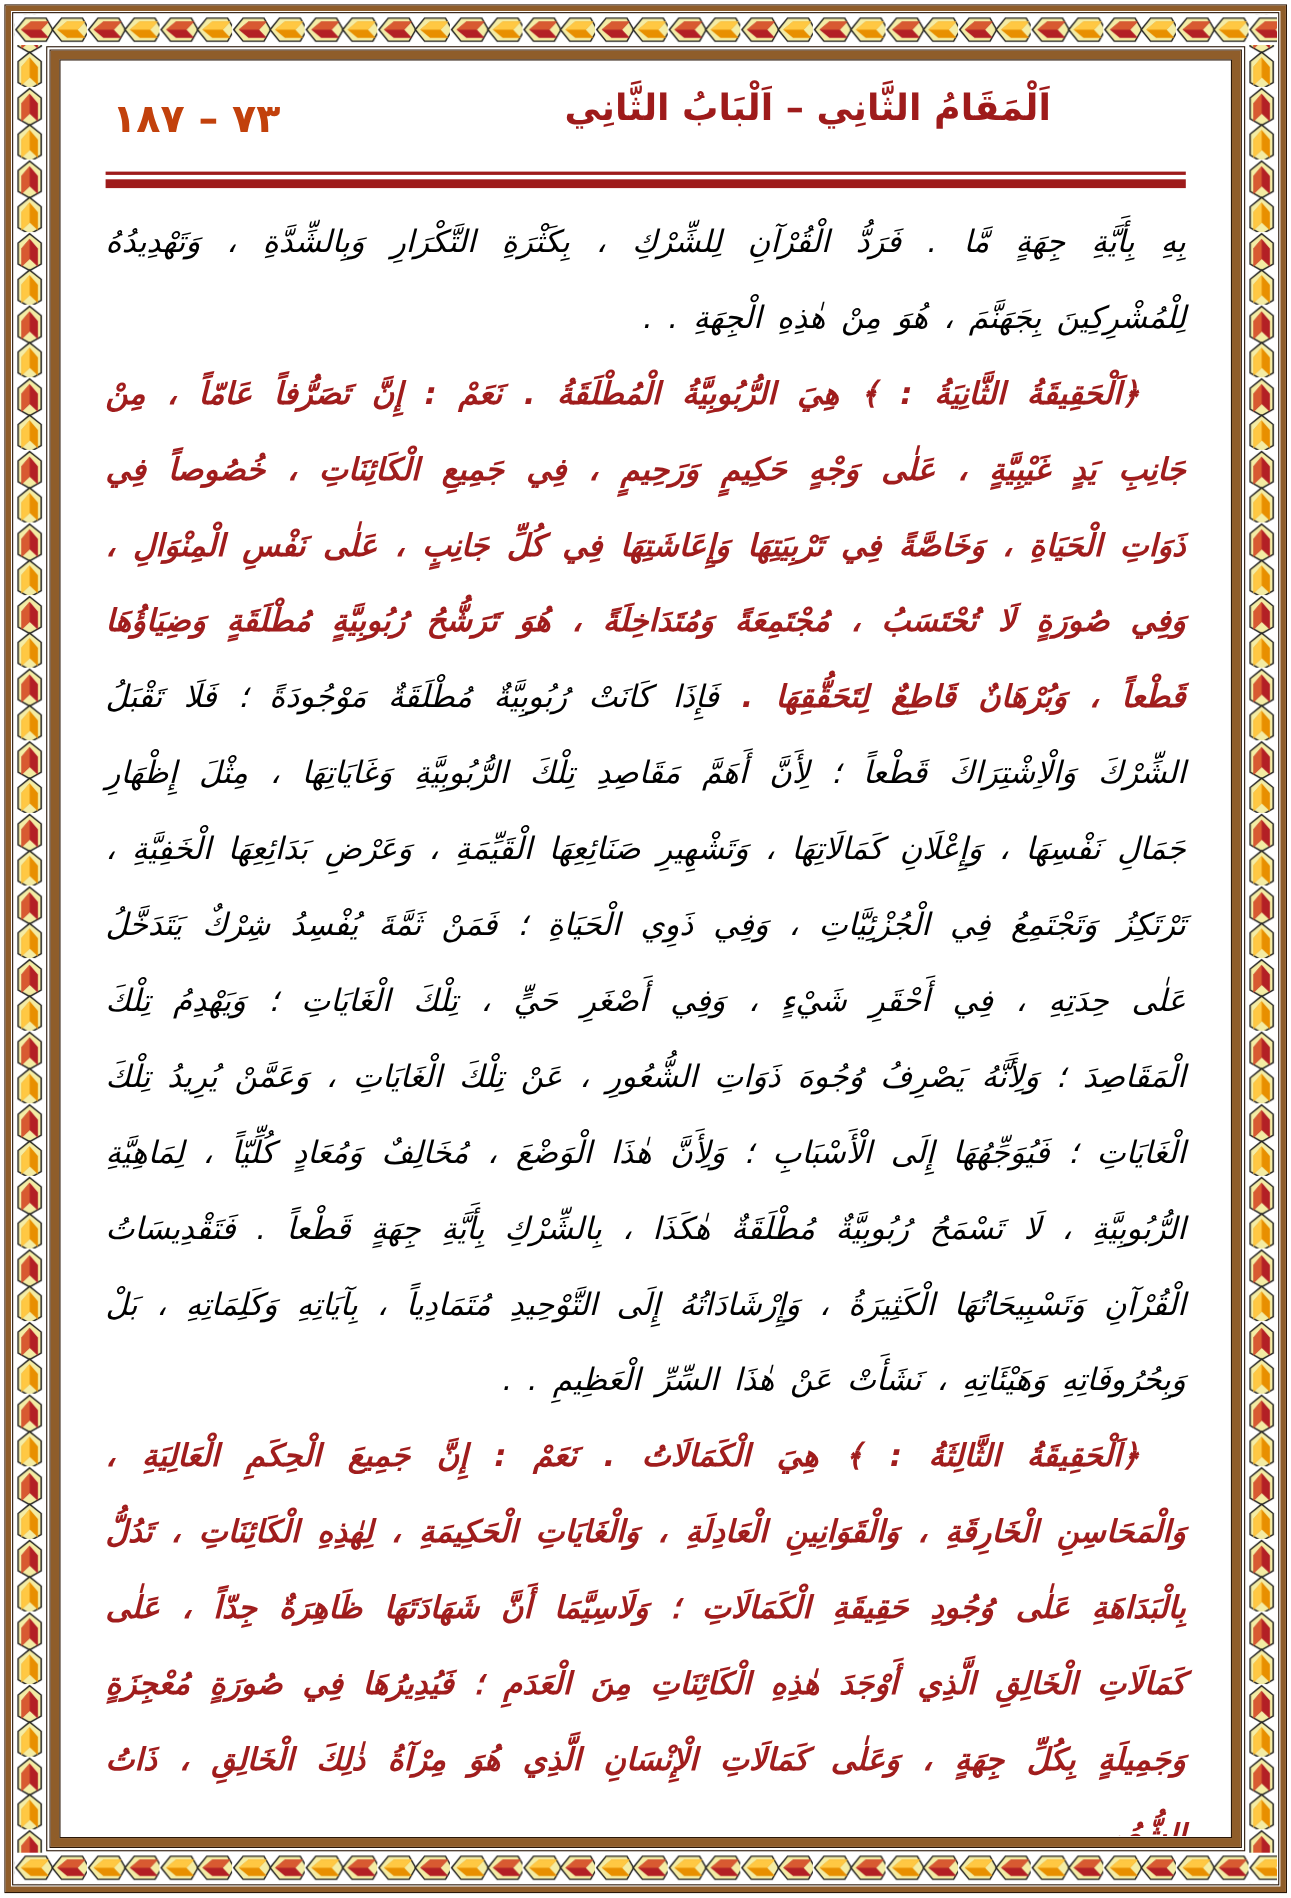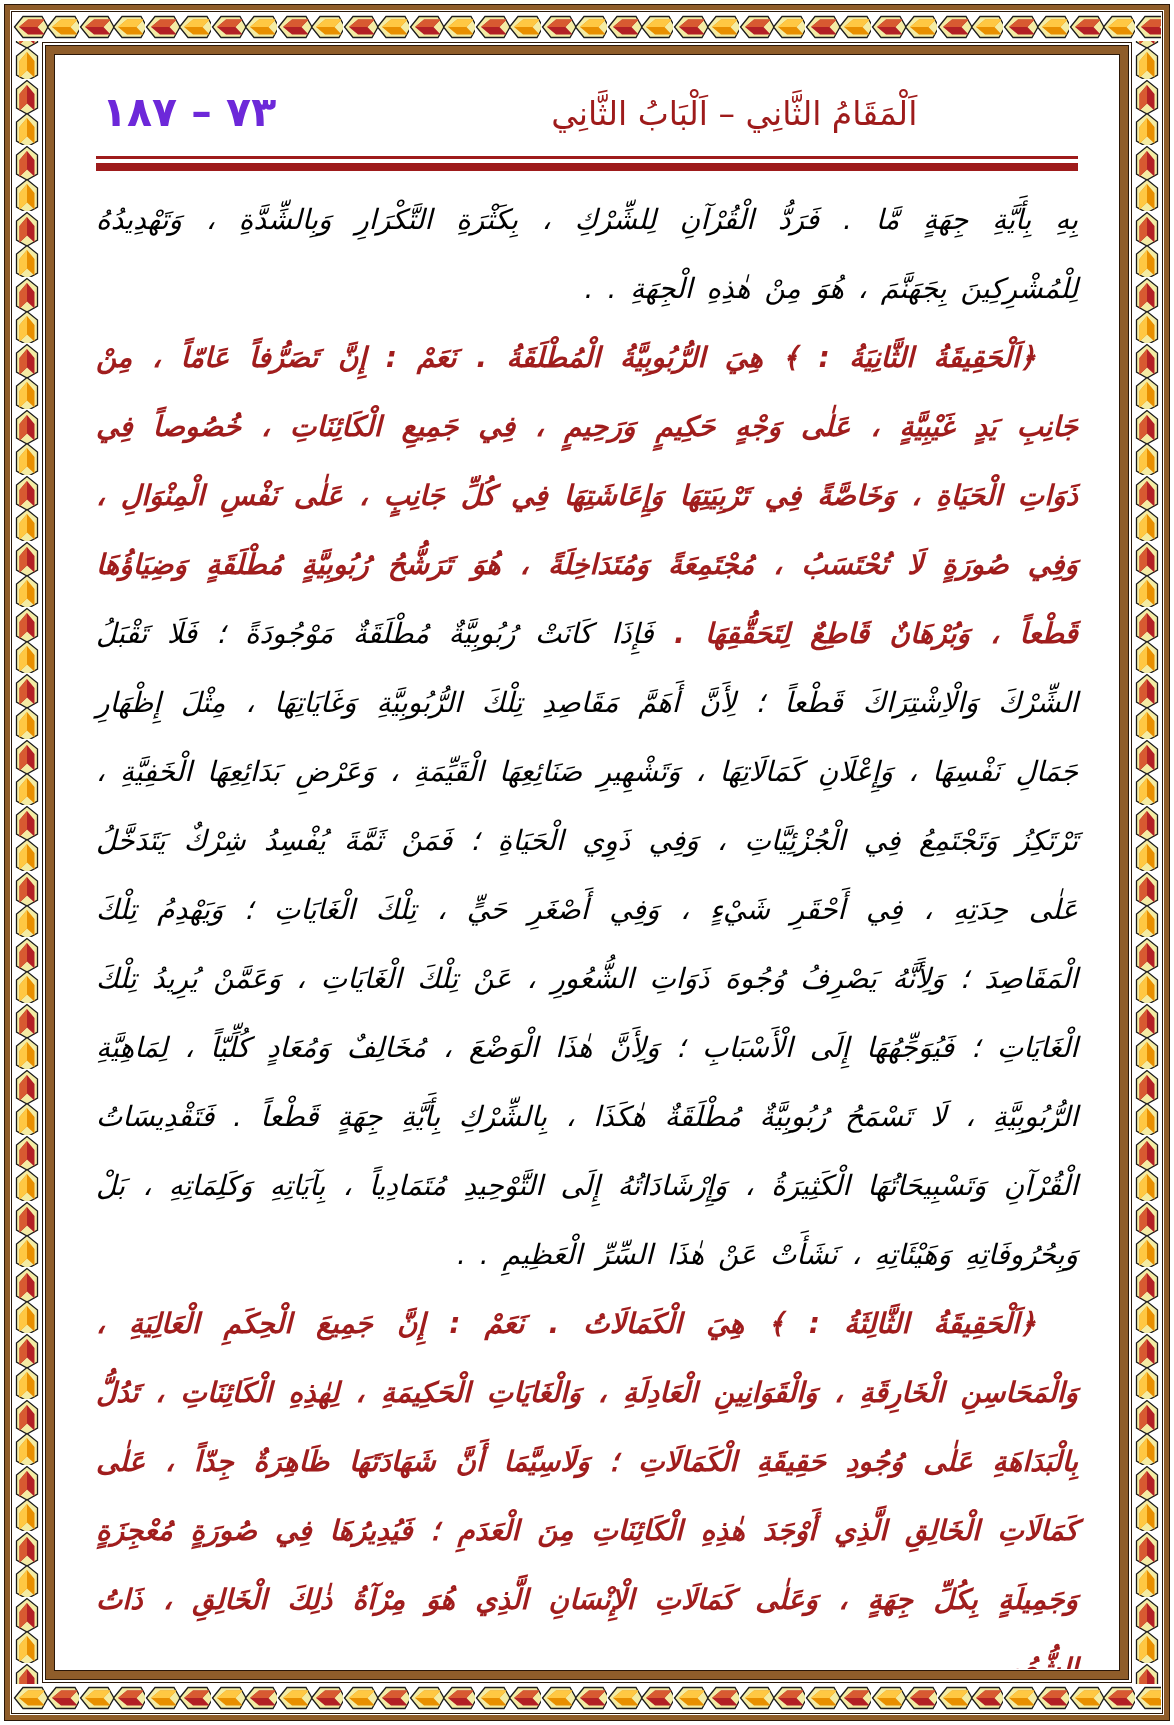--- a/index.html
+++ b/index.html
@@ -28,26 +28,26 @@
   .content {
     position:absolute; inset:56px;
     padding:18px 40px 0 40px;
     box-sizing:border-box;
     overflow:hidden;
   }
   .header-row { position:relative; height:78px; }
   .page-num {
     position:absolute; left:6px; top:14px;
     direction:ltr; unicode-bidi:bidi-override;
-    font-size:41px; font-weight:bold; color:#6d28d9;
+    font-size:36px; font-weight:bold; color:#c2410c;
     letter-spacing:2px;
   }
   .page-title {
-    position:absolute; left:65%; top:20px; transform:translateX(-50%);
-    font-size:33px; font-weight:normal; color:#9E1B1B;
+    position:absolute; left:65%; top:4px; transform:translateX(-50%);
+    font-size:33px; font-weight:bold; color:#9E1B1B;
     white-space:nowrap;
   }
   .rule { margin-top:4px; }
   .rule-thin  { height:3px; background:#9E1B1B; }
   .rule-gap   { height:4px; }
   .rule-thick { height:8px; background:#9E1B1B; }
   .bodytext {
     direction:rtl;
     margin-top:14px;
     font-size:28px;

